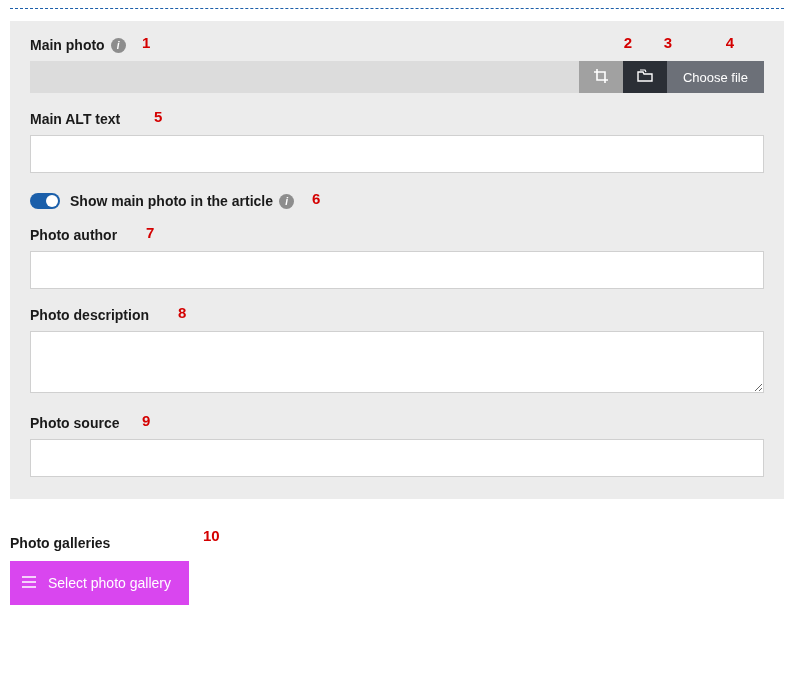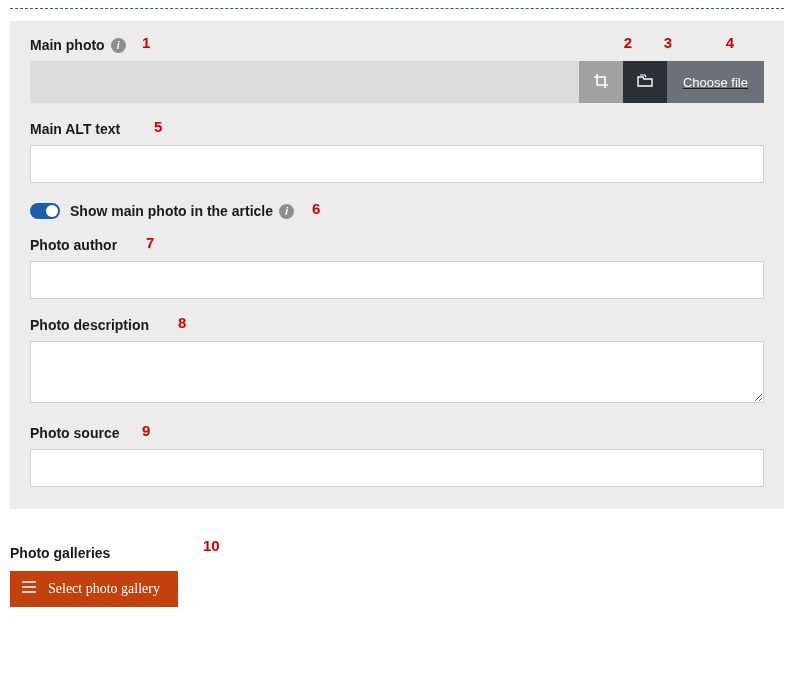--- a/index.html
+++ b/index.html
@@ -55,22 +55,21 @@
   color: #fff;
   font-size: 10px;
   font-weight: 700;
   margin-left: 6px;
   font-style: italic;
   cursor: help;
 }
 
 .main-photo-row {
   display: flex;
-  height: 42px;
-  text-decoration: underline;
+  height: 32px;
 }
 .main-photo-input {
   flex: 1;
   background: #dcdcdc;
   border: none;
 }
 .icon-btn {
   width: 44px;
   display: flex;
   align-items: center;
@@ -128,28 +127,27 @@
 
 .galleries-section { padding-top: 36px; }
 .galleries-title {
   font-size: 14px;
   font-weight: 700;
   margin-bottom: 10px;
 }
 .select-gallery-btn {
   display: inline-flex;
   align-items: center;
-  background: #c2410c;
+  background: #d946ef;
   color: #fff;
   border: none;
   padding: 0 18px 0 12px;
-  height: 36px;
-  font-size: 14px;
-  cursor: pointer;
-  font-family: Liberation Serif, serif;
+  height: 44px;
+  font-size: 14px;
+  cursor: pointer;
 }
 .select-gallery-btn svg { margin-right: 12px; }
 
 .annot {
   position: absolute;
   color: #d40000;
   font-weight: 700;
   font-size: 15px;
   pointer-events: none;
 }

